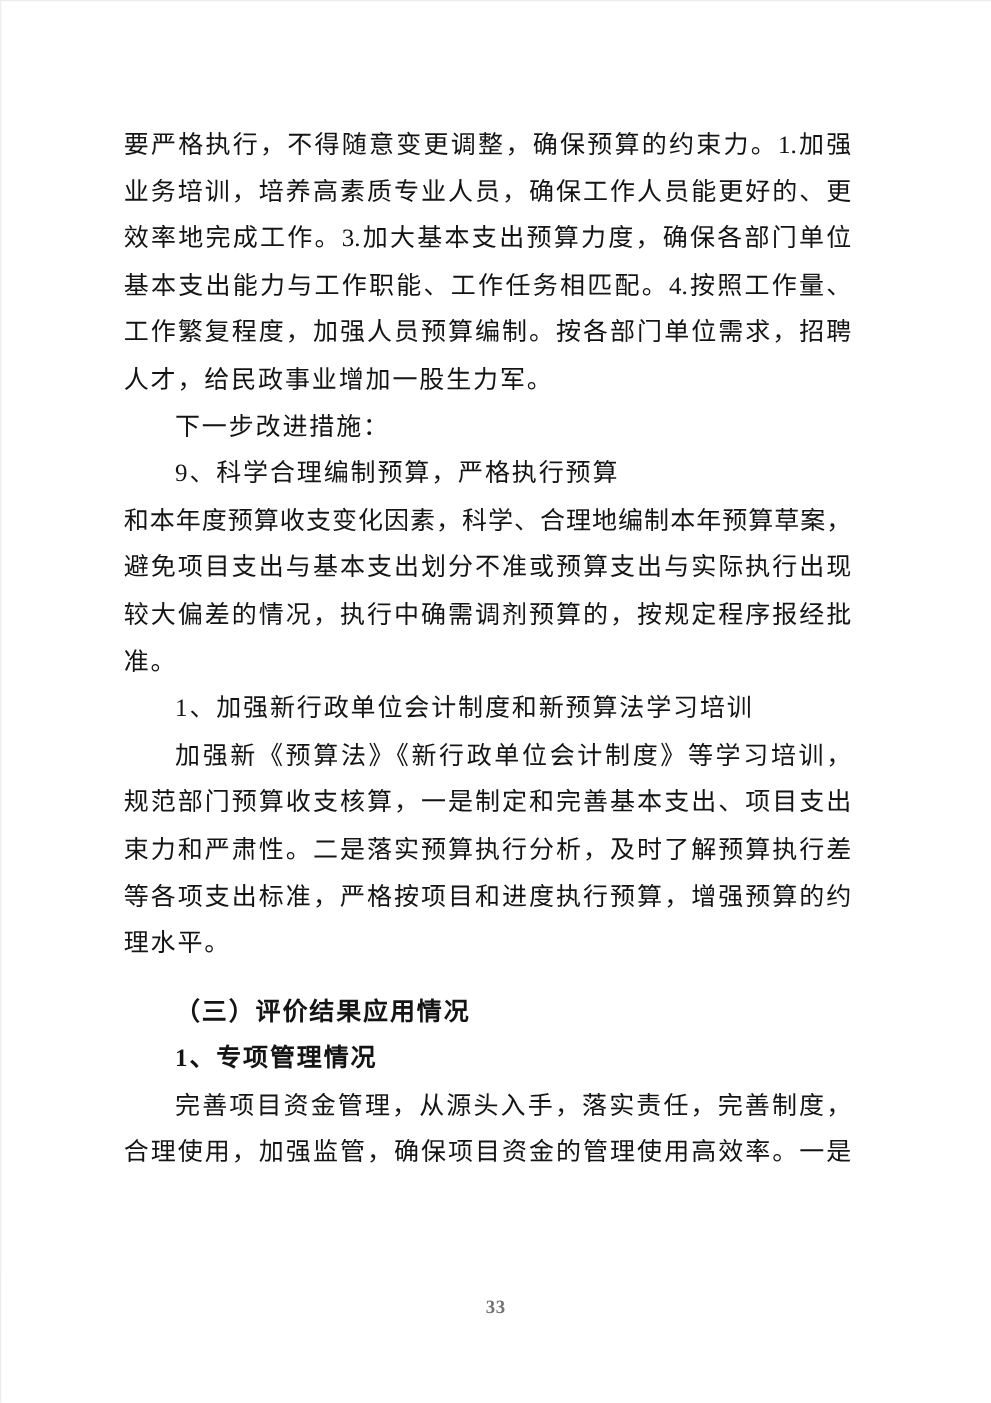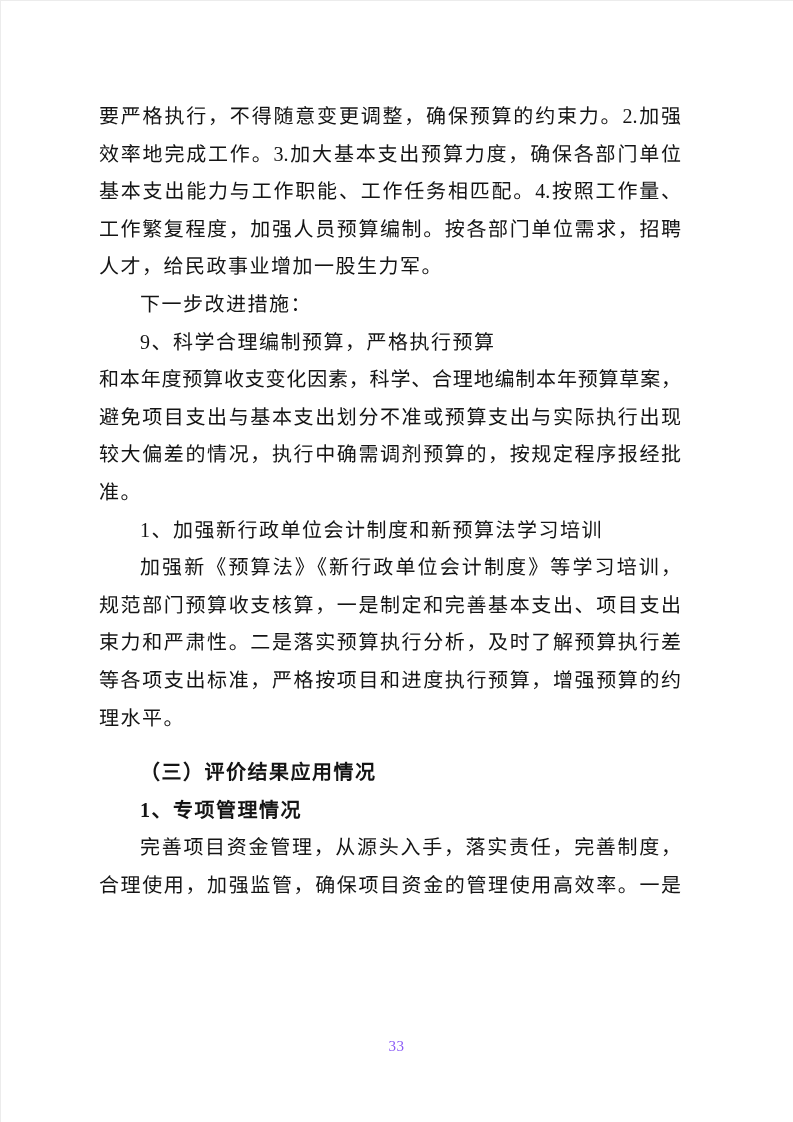--- a/index.html
+++ b/index.html
@@ -49,29 +49,31 @@
   }
   .page-footer {
     position: absolute;
     left: 0;
     top: 1036px;
     width: 100%;
     text-align: center;
     font-size: 15px;
     line-height: 20px;
     letter-spacing: 0.5px;
-    color: #8b5cf6;
+    color: #737373;
+    font-weight: bold;
   }
 </style>
 </head>
 <body>
 
 <div class="page">
   <div class="text-block" id="text-block">
-      <div class="line justify">要严格执行，不得随意变更调整，确保预算的约束力。2.加强</div>
+      <div class="line justify">要严格执行，不得随意变更调整，确保预算的约束力。1.加强</div>
+      <div class="line justify">业务培训，培养高素质专业人员，确保工作人员能更好的、更</div>
       <div class="line justify">效率地完成工作。3.加大基本支出预算力度，确保各部门单位</div>
       <div class="line justify">基本支出能力与工作职能、工作任务相匹配。4.按照工作量、</div>
       <div class="line justify">工作繁复程度，加强人员预算编制。按各部门单位需求，招聘</div>
       <div class="line">人才，给民政事业增加一股生力军。</div>
       <div class="line indent">下一步改进措施：</div>
       <div class="line indent">9、科学合理编制预算，严格执行预算</div>
       <div class="line justify">和本年度预算收支变化因素，科学、合理地编制本年预算草案，</div>
       <div class="line justify">避免项目支出与基本支出划分不准或预算支出与实际执行出现</div>
       <div class="line justify">较大偏差的情况，执行中确需调剂预算的，按规定程序报经批</div>
       <div class="line">准。</div>

